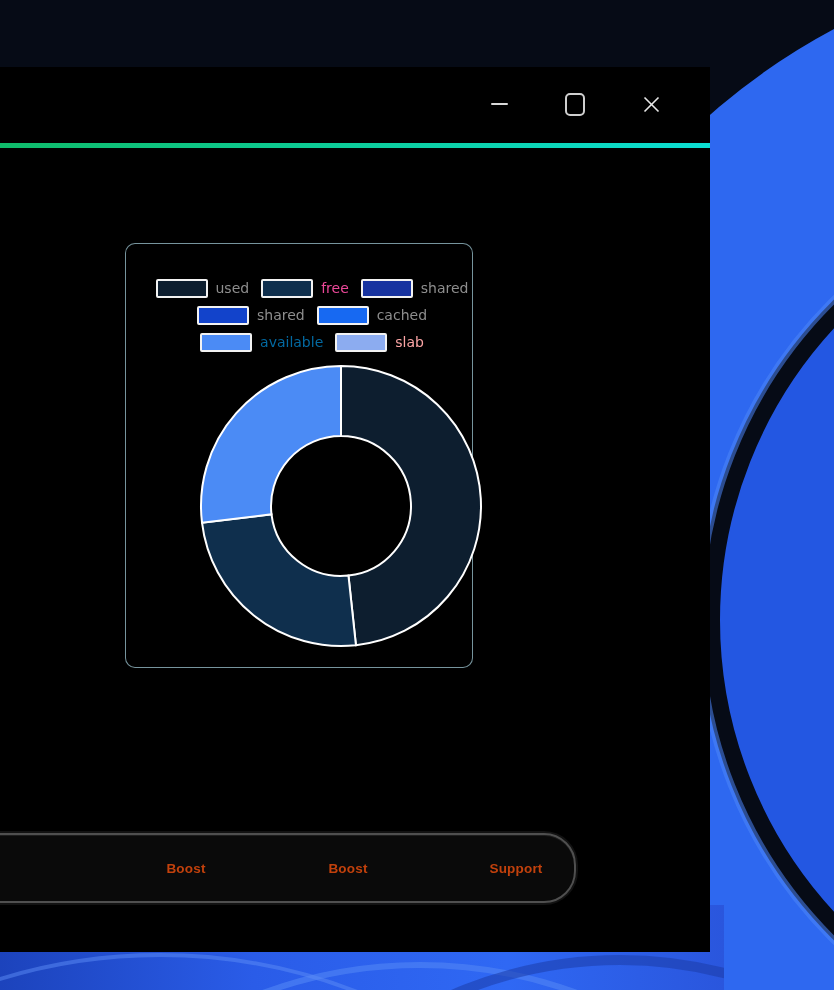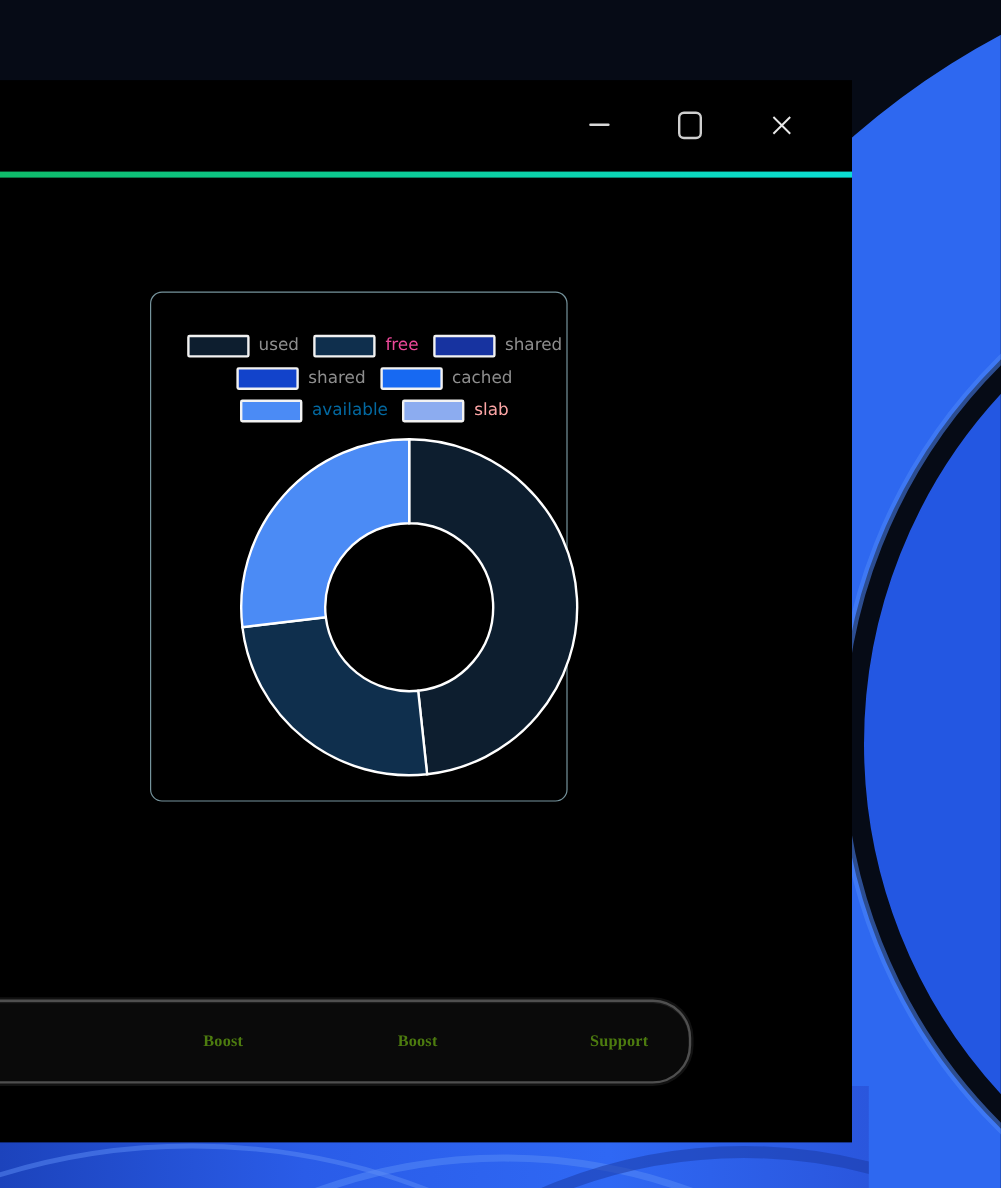--- a/index.html
+++ b/index.html
@@ -55,22 +55,22 @@
   .donut-wrap{position:absolute;left:65px;top:112px;width:300px;height:300px;}
   
   .navbar{
     position:absolute;left:-6px;top:766px;width:662px;height:70px;
     background:#0a0a0a;
     border:2px solid #4f4f4f;border-radius:32px;box-sizing:border-box;
     box-shadow:0 0 0 2px rgba(20,20,20,0.9), inset 0 1px 0 rgba(255,255,255,0.08);
   }
   .nav-item{
     position:absolute;top:50%;transform:translate(-50%,-50%);
-    color:#4d7c0f;font-size:13.5px;font-weight:bold;letter-spacing:0.2px;
-    font-family:Liberation Serif, serif;cursor:pointer;background:transparent;border:none;
+    color:#c2410c;font-size:13.5px;font-weight:bold;letter-spacing:0.2px;
+    font-family:Liberation Sans, sans-serif;cursor:pointer;background:transparent;border:none;
   }
 </style>
 </head>
 <body>
 
 <div class="wallpaper"></div>
 
 <svg class="bloom" width="834" height="990" viewBox="0 0 834 990">
   <circle cx="1150" cy="620" r="560" fill="none" stroke="#2e68f0" stroke-width="220"></circle>
   <circle cx="1150" cy="620" r="450" fill="none" stroke="#4d85f7" stroke-width="7" opacity="0.55"></circle>

